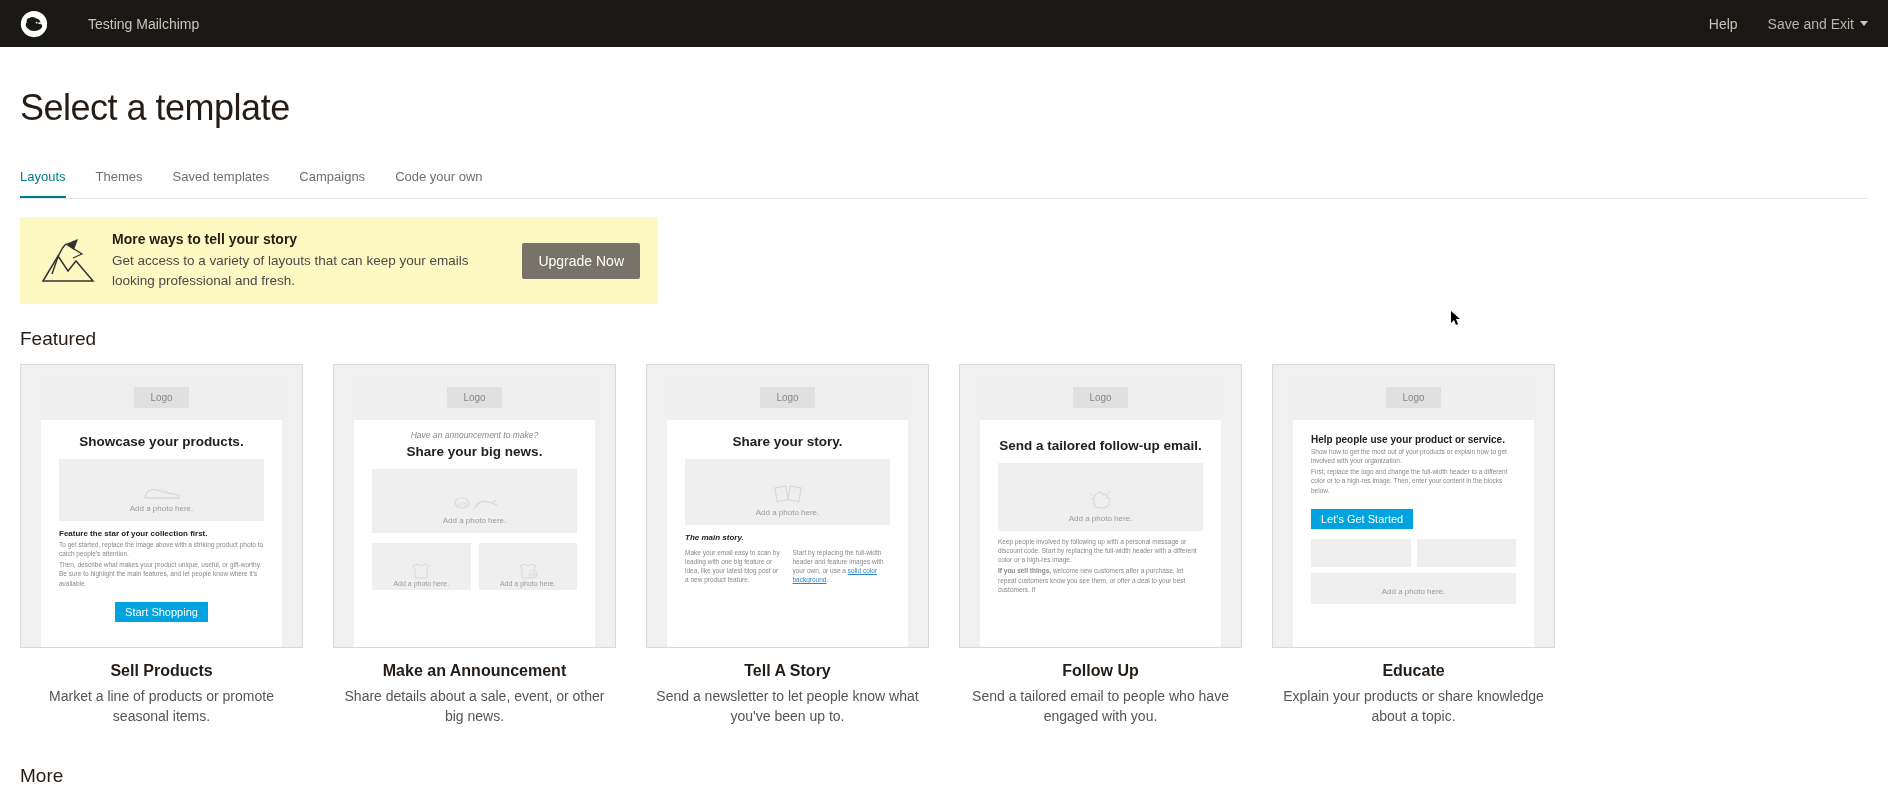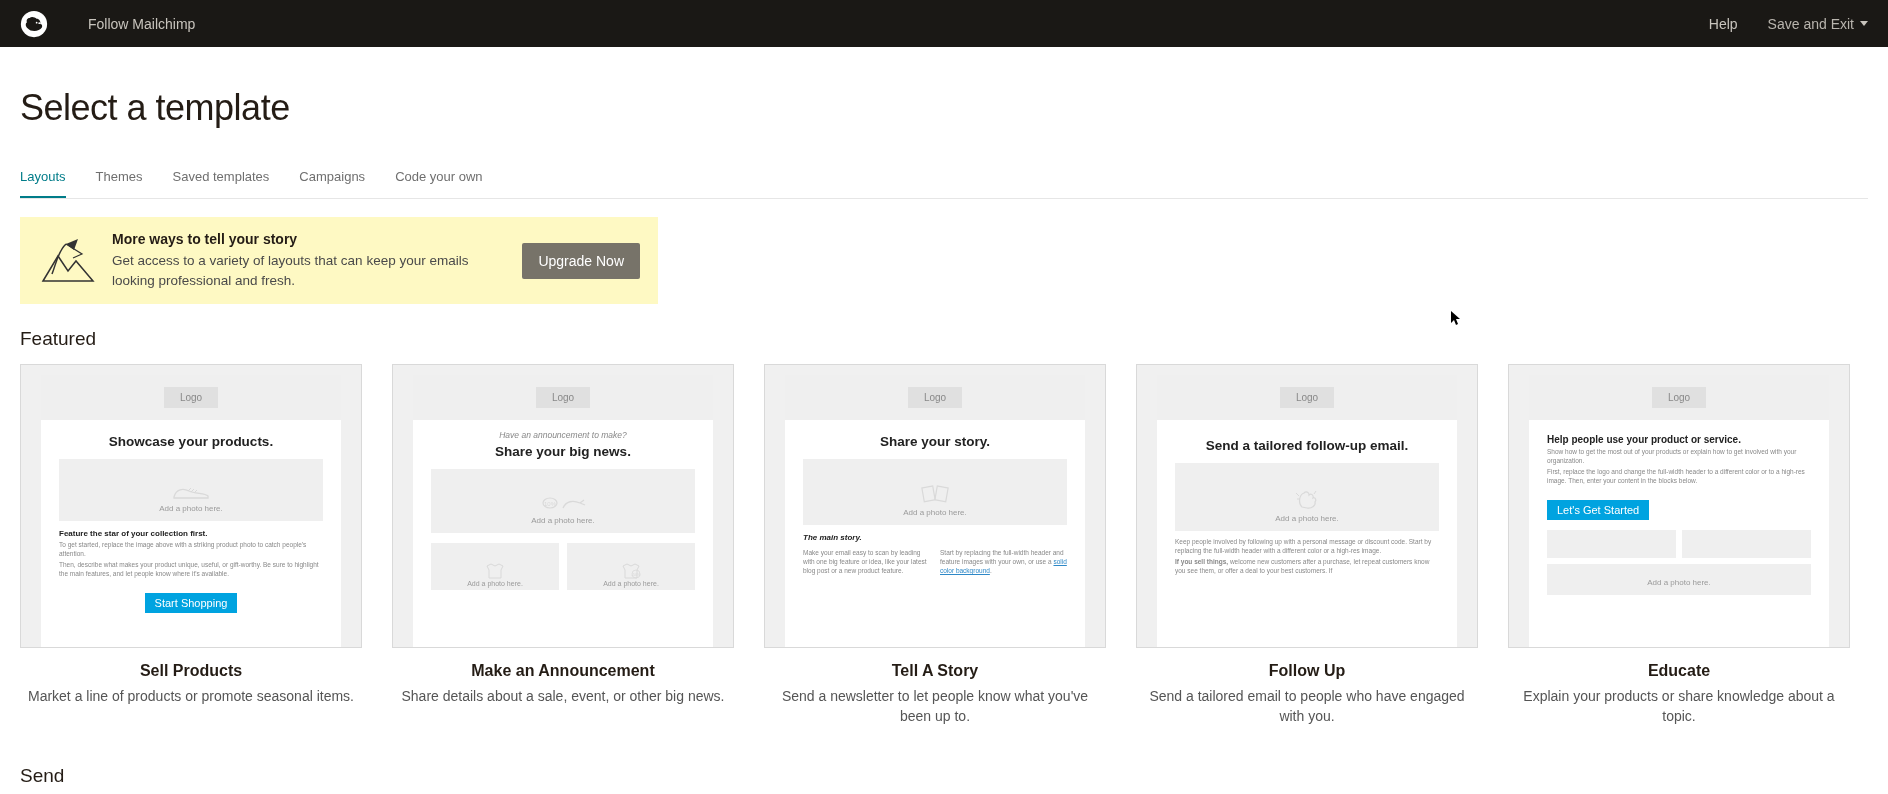--- a/index.html
+++ b/index.html
@@ -23,21 +23,21 @@
   .banner { background: #fef9c3; display: flex; align-items: center; padding: 14px 18px; width: 638px; margin-bottom: 24px; }
   .banner-illustration { width: 60px; height: 50px; margin-right: 14px; }
   .banner-text { flex: 1; }
   .banner-heading { font-size: 14px; font-weight: 600; margin-bottom: 4px; }
   .banner-desc { font-size: 13.5px; color: #4a4a4a; line-height: 1.45; }
   .banner-btn { background: #777369; color: #fff; border: none; padding: 10px 16px; font-size: 14px; font-weight: 500; cursor: pointer; margin-left: 14px; border-radius: 2px; }
 
   .section-heading { font-size: 19px; font-weight: 400; color: #241c15; margin-bottom: 14px; margin-top: 8px; }
 
   .cards-row { display: flex; gap: 30px; margin-bottom: 38px; }
-  .card { width: 342px; display: flex; flex-direction: column; cursor: pointer; }
+  .card { width: 283px; display: flex; flex-direction: column; cursor: pointer; }
   .card-preview { border: 1px solid #d9d9d9; background: #fafafa; height: 284px; overflow: hidden; position: relative; }
   .card-title { font-size: 16px; font-weight: 600; text-align: center; margin-top: 14px; }
   .card-desc { font-size: 14px; color: #555; text-align: center; margin-top: 6px; line-height: 1.45; padding: 0 6px; }
 
   
   .prev { position: absolute; left: 0; right: 0; top: 0; bottom: 0; background: #f0f0f0; }
   .prev-inner { margin: 10px 20px 0 20px; background: #fff; height: 100%; padding: 0; }
   .prev-logo-bar { background: #efefef; padding: 12px 0; text-align: center; }
   .prev-logo-box { display: inline-block; background: #e0e0e0; padding: 5px 16px; font-size: 10px; color: #888; }
   .prev-headline { font-size: 13.5px; font-weight: 700; text-align: center; margin: 14px 6px 8px; color: #222; }
@@ -66,21 +66,21 @@
 <div class="topbar">
   <div class="topbar-left">
     <span class="mc-logo">
       <svg viewBox="0 0 32 32" width="28" height="28">
         <circle cx="16" cy="16" r="15" fill="#fff"></circle>
         <path d="M11 9 C8 9 7 12 8 14 C6 15 6 19 9 21 C12 25 22 25 25 20 C26 18 25 16 23 16 C24 13 22 10 19 10 C17 8 13 7 11 9 Z" fill="#1a1815"></path>
         <circle cx="19" cy="14.5" r="1" fill="#fff"></circle>
         <circle cx="22" cy="15" r="1" fill="#fff"></circle>
       </svg>
     </span>
-    <span class="topbar-title">Follow Mailchimp</span>
+    <span class="topbar-title">Testing Mailchimp</span>
   </div>
   <div class="topbar-right">
     <span class="topbar-link">Help</span>
     <span class="save-exit">
       <span>Save and Exit</span>
       <span class="chevron-down"></span>
     </span>
   </div>
 </div>
 
@@ -254,19 +254,19 @@
           </div>
         </div>
           </div>
       </div>
       <div class="card-title">Educate</div>
       <div class="card-desc">Explain your products or share knowledge about a topic.</div>
     </div>
 
   </div>
 
-  <div class="section-heading">Send</div>
+  <div class="section-heading">More</div>
 
 </div>
 
 <svg class="cursor-fake" viewBox="0 0 12 16">
   <path d="M0 0 L0 12 L3 9 L5 14 L7 13 L5 8 L9 8 Z" fill="#000"></path>
 </svg>
 
 </body></html>

